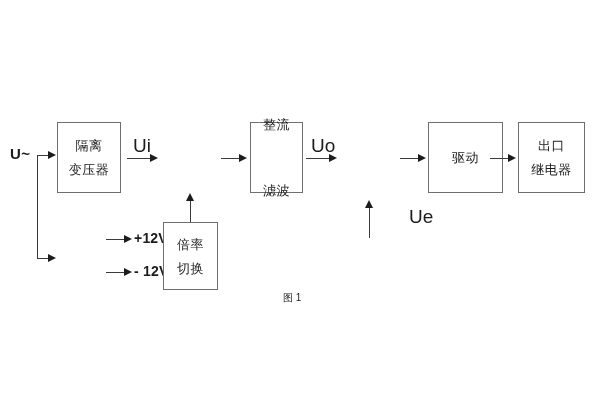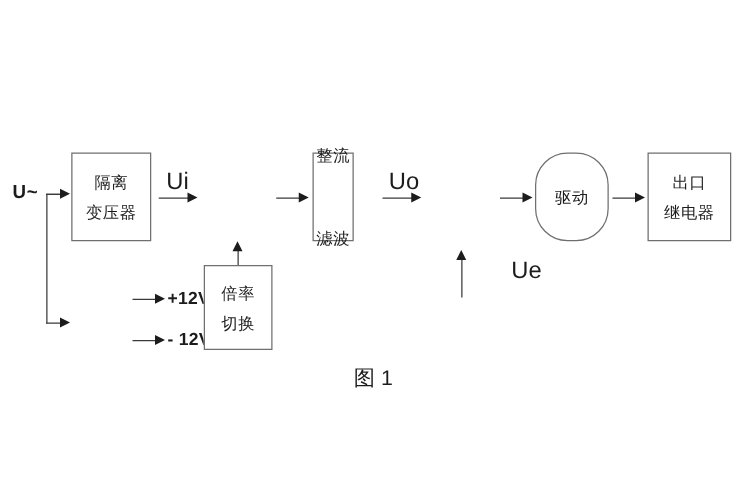--- a/index.html
+++ b/index.html
@@ -72,21 +72,21 @@
     color: #1c1c1c;
     font-size: 13px;
     white-space: nowrap;
     line-height: 1;
   }
   .label.sig { font-size: 19px; }
   .label.rail { font-size: 14px; font-weight: 600; letter-spacing: 0.2px; }
   .label.src { font-size: 15px; font-weight: 600; letter-spacing: 0.5px; }
   .caption {
     position: absolute;
-    font-size: 17px;
+    font-size: 10px;
     color: #1c1c1c;
     white-space: nowrap;
   }
 </style>
 </head>
 <body>
 
 <div id="diagram">
 
   <div class="label src" style="left:10px; top:146px;">U~</div>
@@ -115,47 +115,47 @@
 
 
   <div class="hline" style="left:106px; top:239px; width:22px;"></div>
   <div class="arrow-r" style="left:124px; top:235px;"></div>
   <div class="label rail" style="left:134px; top:231px;">+12V</div>
 
   <div class="hline" style="left:106px; top:272px; width:22px;"></div>
   <div class="arrow-r" style="left:124px; top:268px;"></div>
   <div class="label rail" style="left:134px; top:264px;">- 12V</div>
 
-  <div class="block" style="left:163px; top:212px; width:55px; height:68px;">
+  <div class="block" style="left:163px; top:222px; width:55px; height:68px;">
     <span class="ln">倍率</span>
     <span class="ln">切换</span>
   </div>
 
   <div class="hline" style="left:221px; top:158px; width:21px;"></div>
   <div class="arrow-r" style="left:239px; top:154px;"></div>
 
-  <div class="block" style="left:250px; top:122px; width:33px; height:71px;gap:42px;">
+  <div class="block" style="left:250px; top:122px; width:53px; height:71px;gap:42px;">
     <span class="ln">整流</span>
     <span class="ln">滤波</span>
   </div>
 
   <div class="label sig" style="left:311px; top:136px;">Uo</div>
   <div class="hline" style="left:306px; top:158px; width:27px;"></div>
   <div class="arrow-r" style="left:329px; top:154px;"></div>
 
 
   <div class="vline" style="left:369px; top:207px; height:31px;"></div>
   <div class="arrow-u" style="left:365px; top:200px;"></div>
   <div class="label sig" style="left:377px; top:207px;margin-left:32px;">Ue</div>
 
 
   <div class="hline" style="left:400px; top:158px; width:21px;"></div>
   <div class="arrow-r" style="left:418px; top:154px;"></div>
 
-  <div class="block single" style="left:428px; top:122px; width:59px; height:71px;border-radius:26px;">
+  <div class="block single" style="left:428px; top:122px; width:75px; height:71px;">
     <span class="ln">驱动</span>
   </div>
 
   <div class="hline" style="left:490px; top:158px; width:21px;"></div>
   <div class="arrow-r" style="left:508px; top:154px;"></div>
 
   <div class="block" style="left:518px; top:122px; width:67px; height:71px;">
     <span class="ln">出口</span>
     <span class="ln">继电器</span>
   </div>

